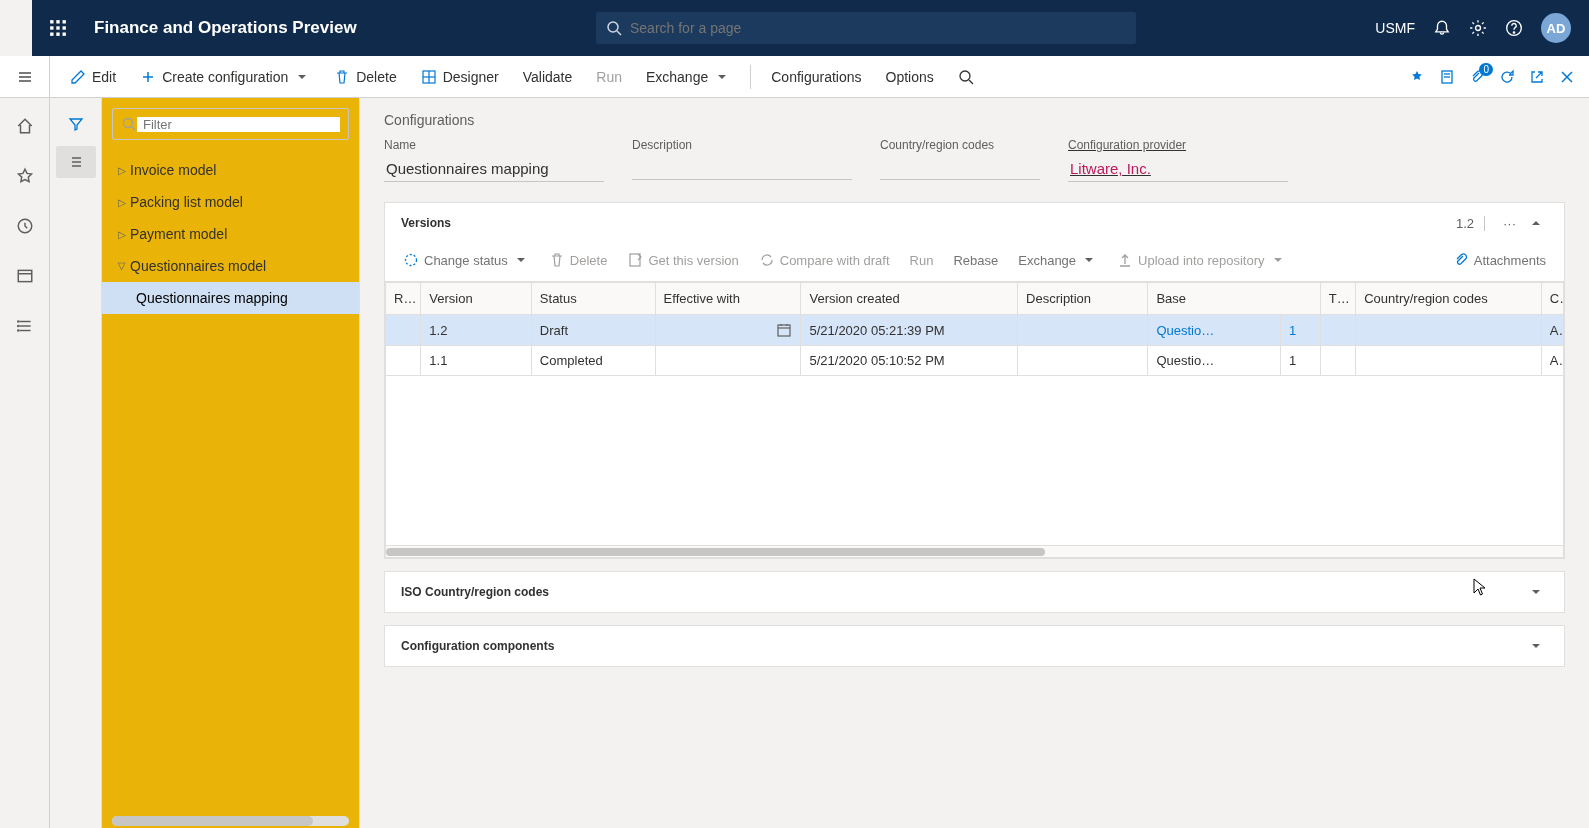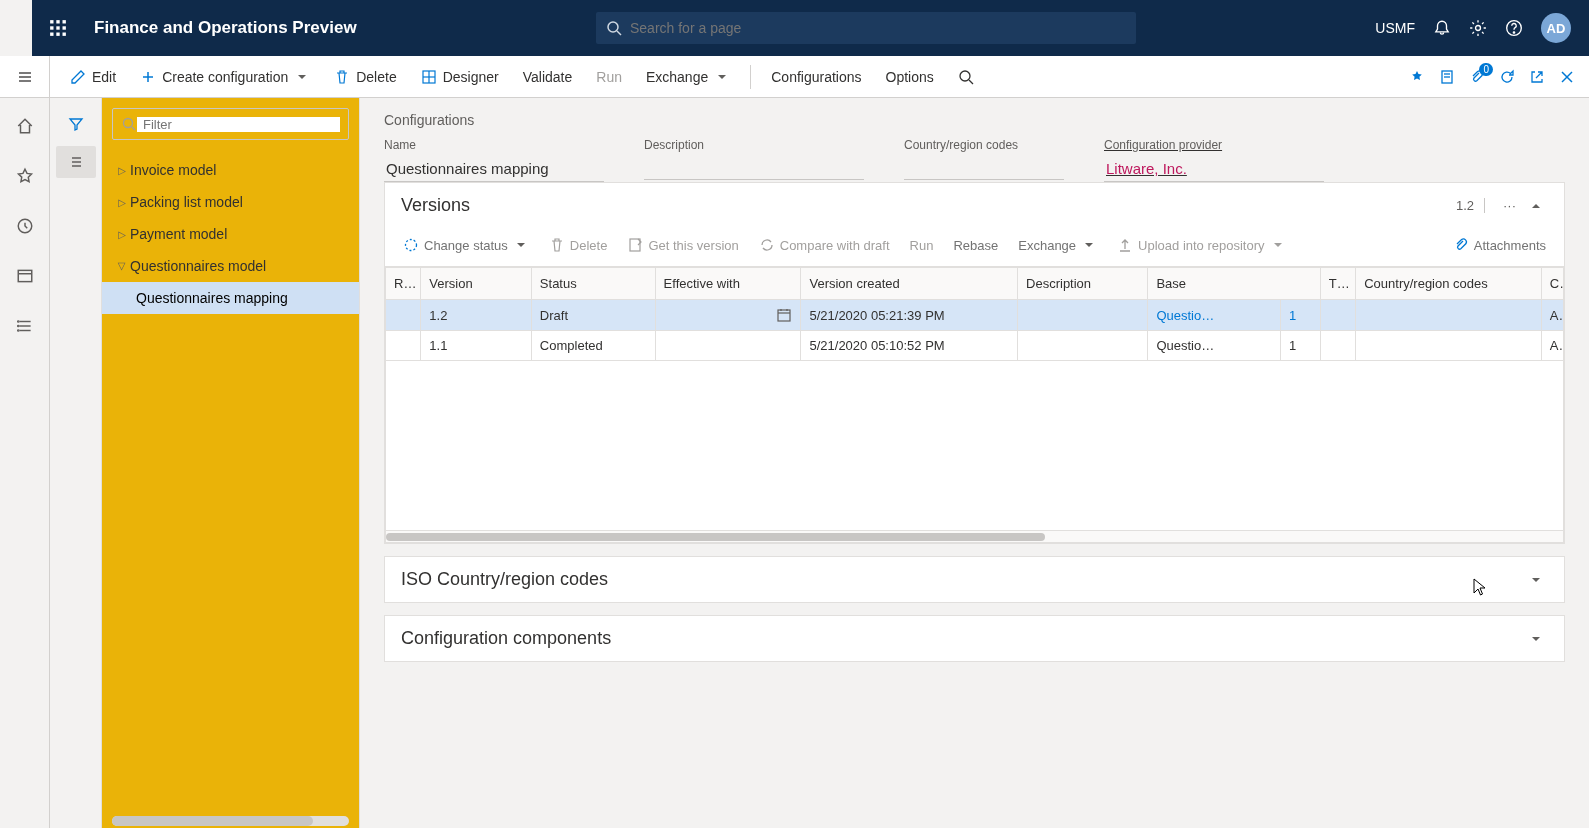--- a/index.html
+++ b/index.html
@@ -49,41 +49,41 @@
 .tree-node.level1 { padding-left: 34px; }
 .tree-node.selected { background: #cfe0f4; color: #000; }
 .tree-scroll-h { height: 10px; margin: 0 10px 8px; background: #e1dfdd; border-radius: 5px; position: relative; }
 .tree-scroll-h::after { content: ""; position: absolute; left: 0; top: 0; height: 100%; width: 85%; background: #c8c6c4; border-radius: 5px; }
 
 
 .content { flex: 1; overflow: auto; background: #f3f2f1; padding: 14px 24px 24px 24px; position: relative; }
 
 .breadcrumb { font-size: 14px; color: #605e5c; margin-bottom: 10px; }
 
-.fields-row { display: flex; gap: 40px; }
+.fields-row { display: flex; gap: 28px; margin-bottom: 20px; }
 .field { display: flex; flex-direction: column; }
 .field label { font-size: 12px; color: #605e5c; margin-bottom: 4px; }
 .field .value { font-size: 15px; padding: 4px 2px; border-bottom: 1px solid #c8c6c4; min-height: 24px; }
 .field .value.link { color: #be185d; }
 .field.name { width: 220px; }
 .field.desc { width: 220px; }
 .field.country { width: 160px; }
 .field.provider { width: 220px; text-decoration: underline; }
 
 .toggle-row { margin-top: 10px; }
 .toggle-row label { font-size: 12px; color: #605e5c; display: block; margin-bottom: 6px; }
 .toggle { display: flex; align-items: center; gap: 10px; }
 .toggle .switch { width: 36px; height: 18px; border: 1px solid #8a8886; border-radius: 10px; position: relative; background: #fff; }
 .toggle .switch::after { content: ""; position: absolute; left: 2px; top: 2px; width: 12px; height: 12px; border-radius: 50%; background: #8a8886; }
 .toggle .tval { font-size: 14px; }
 
 
 .section { background: #fff; border: 1px solid #e1dfdd; margin-bottom: 12px; }
 .section-header { display: flex; align-items: center; padding: 12px 16px; }
-.section-header .sh-title { font-size: 18px; font-weight: 400; flex: 1; }
+.section-header .sh-title { font-size: 12px; font-weight: 700; flex: 1; }
 .section-header .sh-meta { font-size: 13px; color: #605e5c; padding: 0 10px; border-right: 1px solid #c8c6c4; margin-right: 10px; }
 .section-header .sh-dots { color: #605e5c; padding: 0 8px; cursor: pointer; }
 .section-header .chev { color: #605e5c; cursor: pointer; padding: 0 4px; }
 
 .version-toolbar { display: flex; align-items: center; gap: 4px; padding: 4px 10px 8px; flex-wrap: wrap; }
 .vt-item { display: flex; align-items: center; gap: 5px; padding: 5px 8px; font-size: 13px; cursor: pointer; color: #323130; }
 .vt-item.disabled { color: #a19f9d; }
 .vt-item.link { color: #737373; }
 
 

